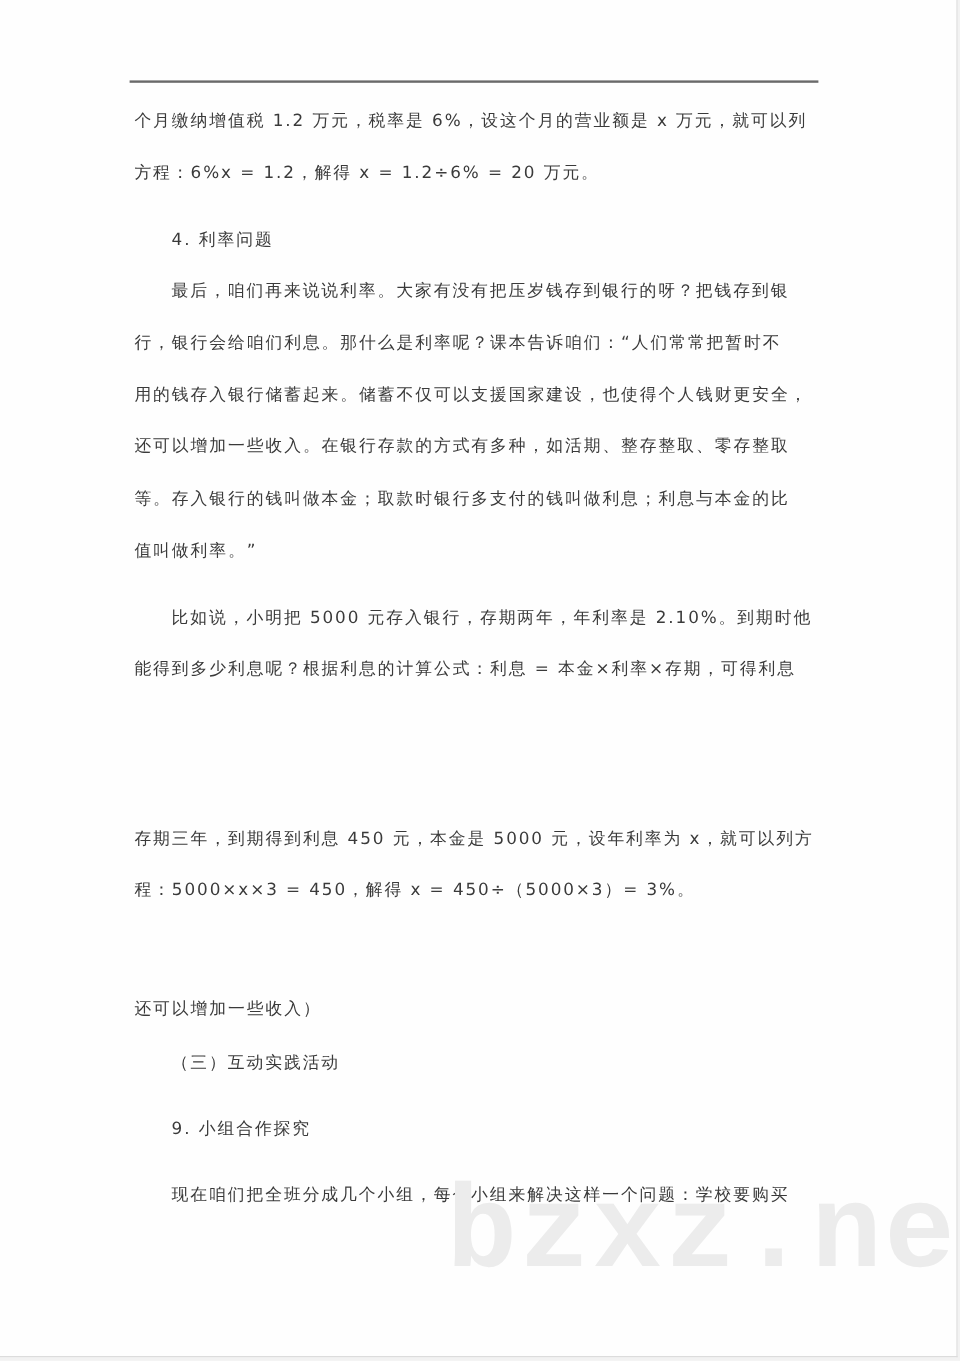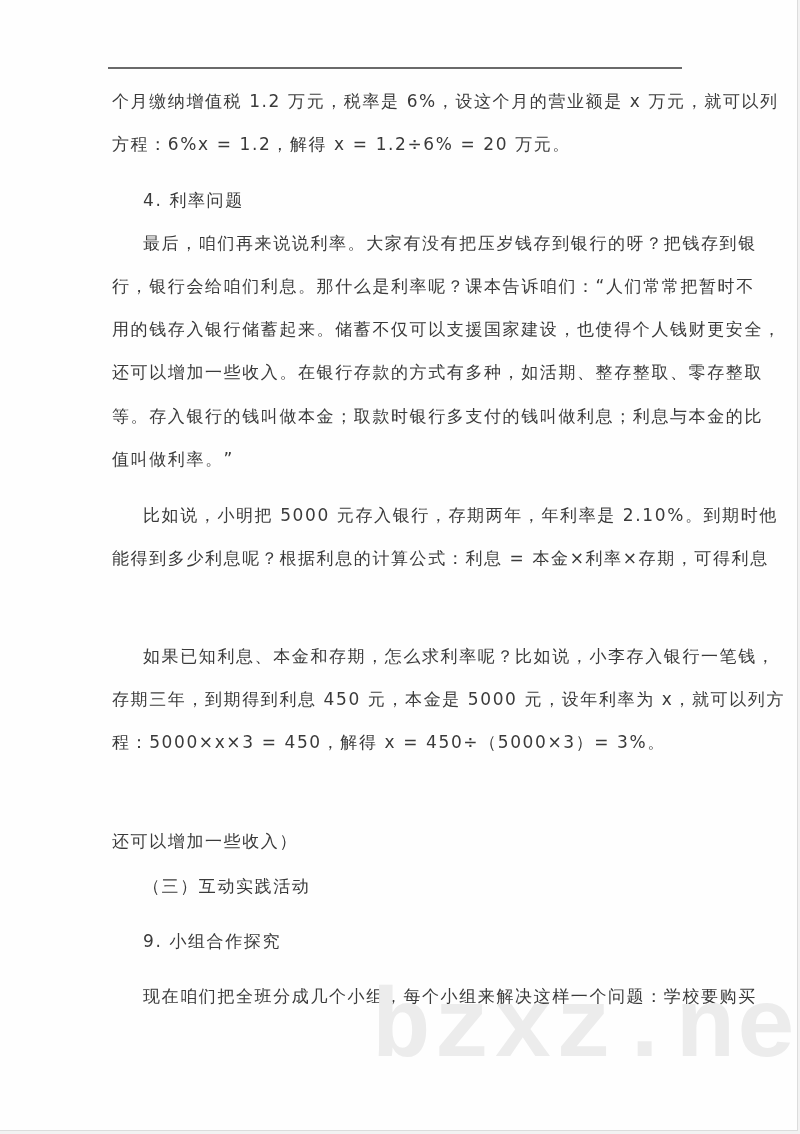--- a/index.html
+++ b/index.html
@@ -11,21 +11,21 @@
   .page {
     position: absolute; left: 0; top: 0; width: 797px; height: 1130px;
     background: #fefefe; border-right: 1px solid #dcdcdc; border-bottom: 1px solid #dcdcdc;
   }
   .header-rule {
     position: absolute; left: 108px; top: 67px; width: 574px; height: 2px;
     background: #6a6a6a;
   }
   .line {
     position: absolute; left: 112px; width: 580px;
-    font-size: 17px; color: #3a3a3a; white-space: nowrap;
+    font-size: 14px; color: #3a3a3a; white-space: nowrap;
     letter-spacing: 1.6px; line-height: 20px;
   }
   .ind { left: 143px; }
   .watermark {
     position: absolute; left: 372px; top: 980px;
     font-family: Liberation Mono, monospace;
     font-weight: bold; font-size: 98px; color: #ececec; letter-spacing: 2px;
     line-height: 100px;
   }
 </style>
@@ -39,21 +39,20 @@
   <div class="line" style="top:134px">方程：6%x = 1.2，解得 x = 1.2÷6% = 20 万元。</div>
   <div class="line ind" style="top:190px">4. 利率问题</div>
   <div class="line ind" style="top:233px">最后，咱们再来说说利率。大家有没有把压岁钱存到银行的呀？把钱存到银</div>
   <div class="line" style="top:276px">行，银行会给咱们利息。那什么是利率呢？课本告诉咱们：“人们常常把暂时不</div>
   <div class="line" style="top:319px">用的钱存入银行储蓄起来。储蓄不仅可以支援国家建设，也使得个人钱财更安全，</div>
   <div class="line" style="top:362px">还可以增加一些收入。在银行存款的方式有多种，如活期、整存整取、零存整取</div>
   <div class="line" style="top:406px">等。存入银行的钱叫做本金；取款时银行多支付的钱叫做利息；利息与本金的比</div>
   <div class="line" style="top:449px">值叫做利率。”</div>
   <div class="line ind" style="top:505px">比如说，小明把 5000 元存入银行，存期两年，年利率是 2.10%。到期时他</div>
   <div class="line" style="top:548px">能得到多少利息呢？根据利息的计算公式：利息 = 本金×利率×存期，可得利息</div>
-  <div class="line ind" style="top:646px">如果已知利息、本金和存期，怎么求利率呢？比如说，小李存入银行一笔钱，</div>
   <div class="line" style="top:689px">存期三年，到期得到利息 450 元，本金是 5000 元，设年利率为 x，就可以列方</div>
   <div class="line" style="top:732px">程：5000×x×3 = 450，解得 x = 450÷（5000×3）= 3%。</div>
   <div class="line" style="top:831px">还可以增加一些收入）</div>
   <div class="line ind" style="top:876px">（三）互动实践活动</div>
   <div class="line ind" style="top:931px">9. 小组合作探究</div>
   <div class="line ind" style="top:986px">现在咱们把全班分成几个小组，每个小组来解决这样一个问题：学校要购买</div>
 
   <div class="watermark">bzxz.net</div>
 </div>
 

